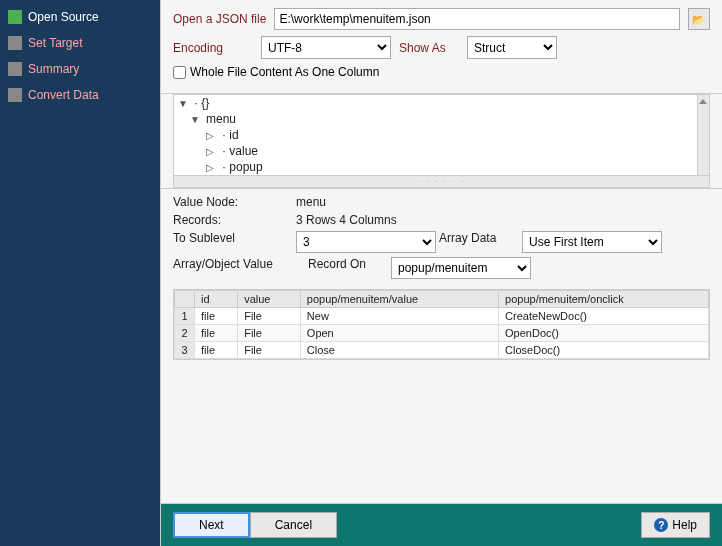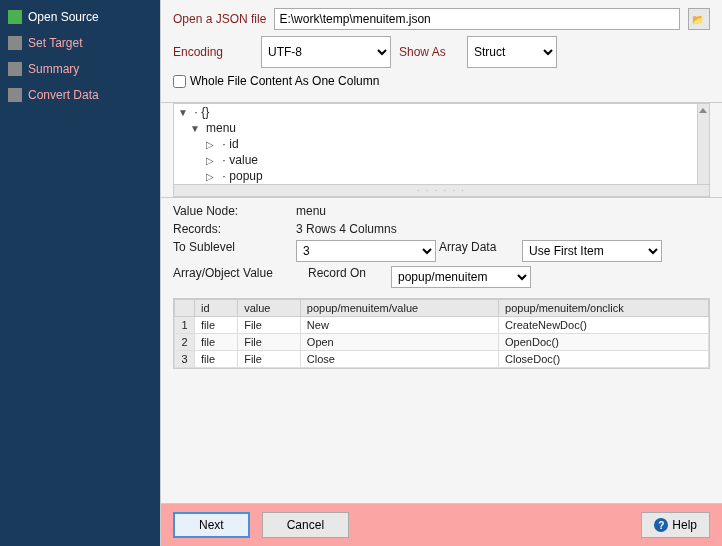--- a/index.html
+++ b/index.html
@@ -73,21 +73,21 @@
       background: #e8e8e8;
       cursor: pointer;
       display: flex;
       align-items: center;
       justify-content: center;
       font-size: 10px;
     }
     .select-box {
       border: 1px solid #aaa;
       background: #fff;
-      height: 32px;
+      height: 23px;
       font-size: 12px;
       padding: 0 2px;
       cursor: pointer;
     }
     .encoding-select { width: 130px; }
     .struct-select { width: 90px; }
     .checkbox-row {
       display: flex;
       align-items: center;
       gap: 4px;
@@ -165,23 +165,22 @@
     }
     .data-table tr:nth-child(odd) td { background: #fff; }
     .data-table tr:nth-child(even) td { background: #f9f9f9; }
     .row-num { background: #e8e8e8 !important; color: #555; text-align: center; width: 20px; }
 
     
     .footer {
       display: flex;
       justify-content: center;
       align-items: center;
-      gap: 12px;
       padding: 8px 12px;
-      background: #fca5a5;
+      background: #0f766e;
       border-top: 1px solid #ccc;
       margin-top: auto;
     }
     .footer-btn {
       padding: 4px 24px;
       height: 26px;
       border: 1px solid #aaa;
       background: #e8e8e8;
       cursor: pointer;
       font-size: 12px;

